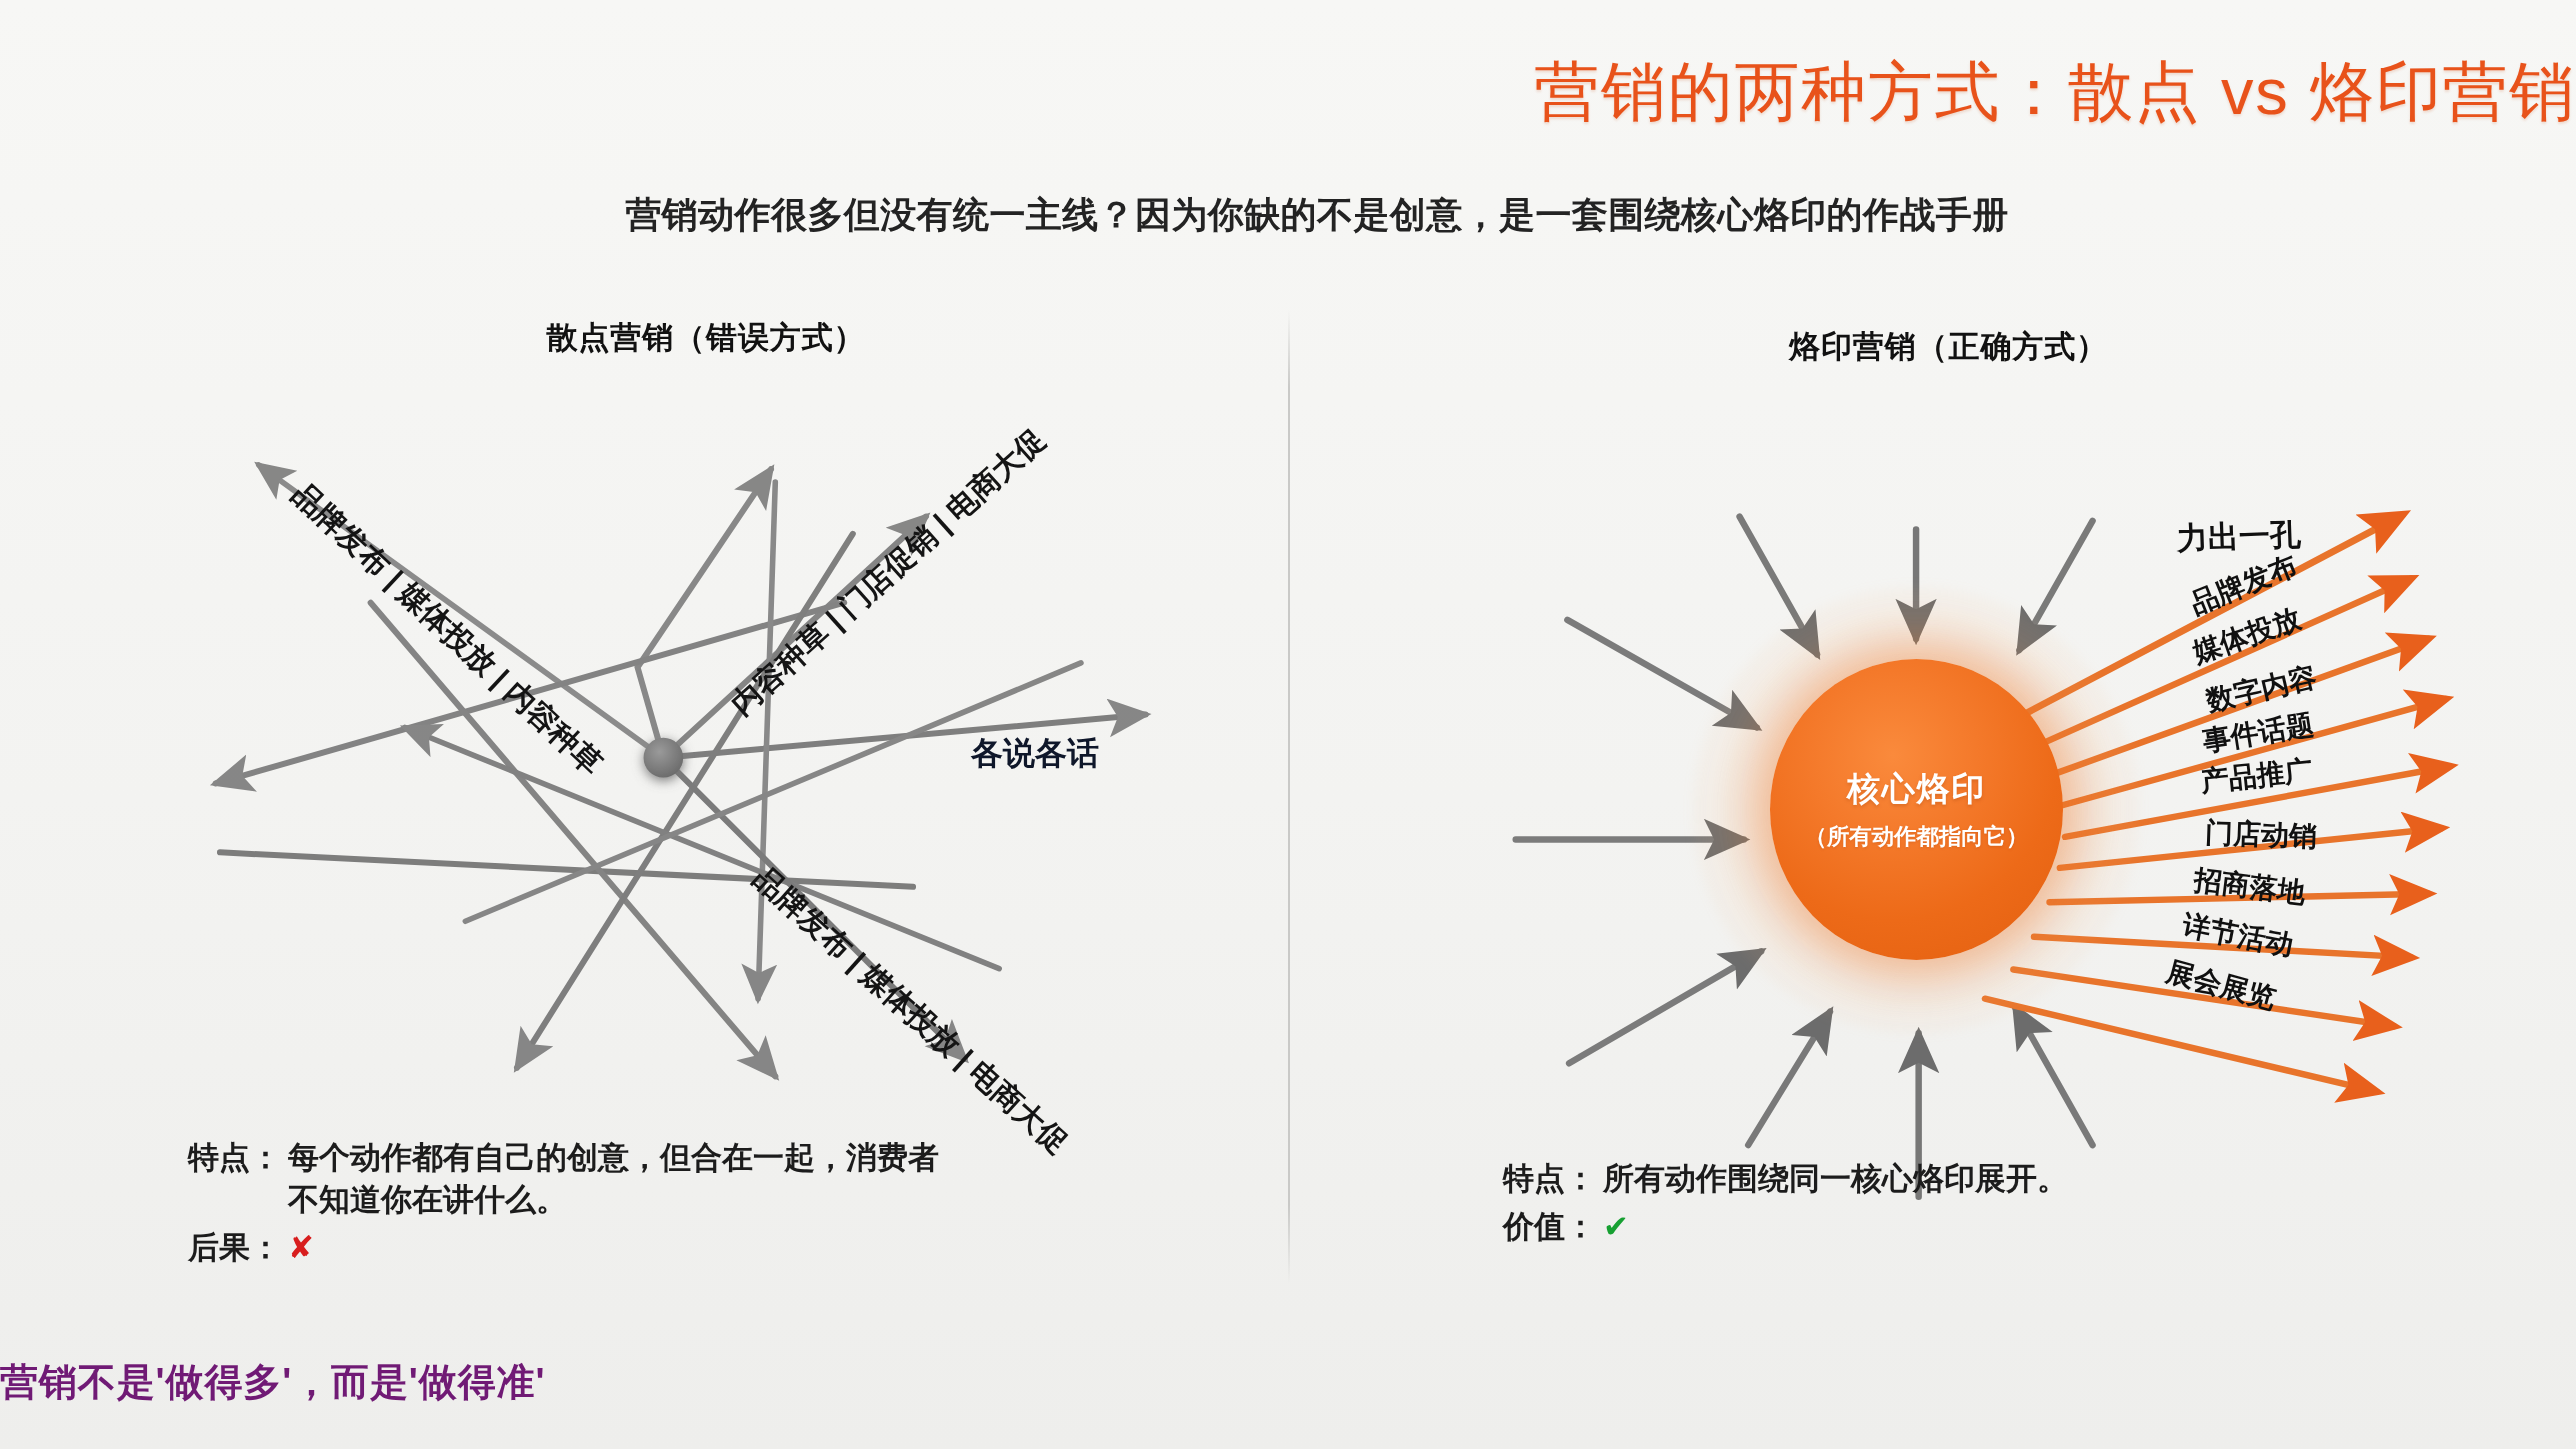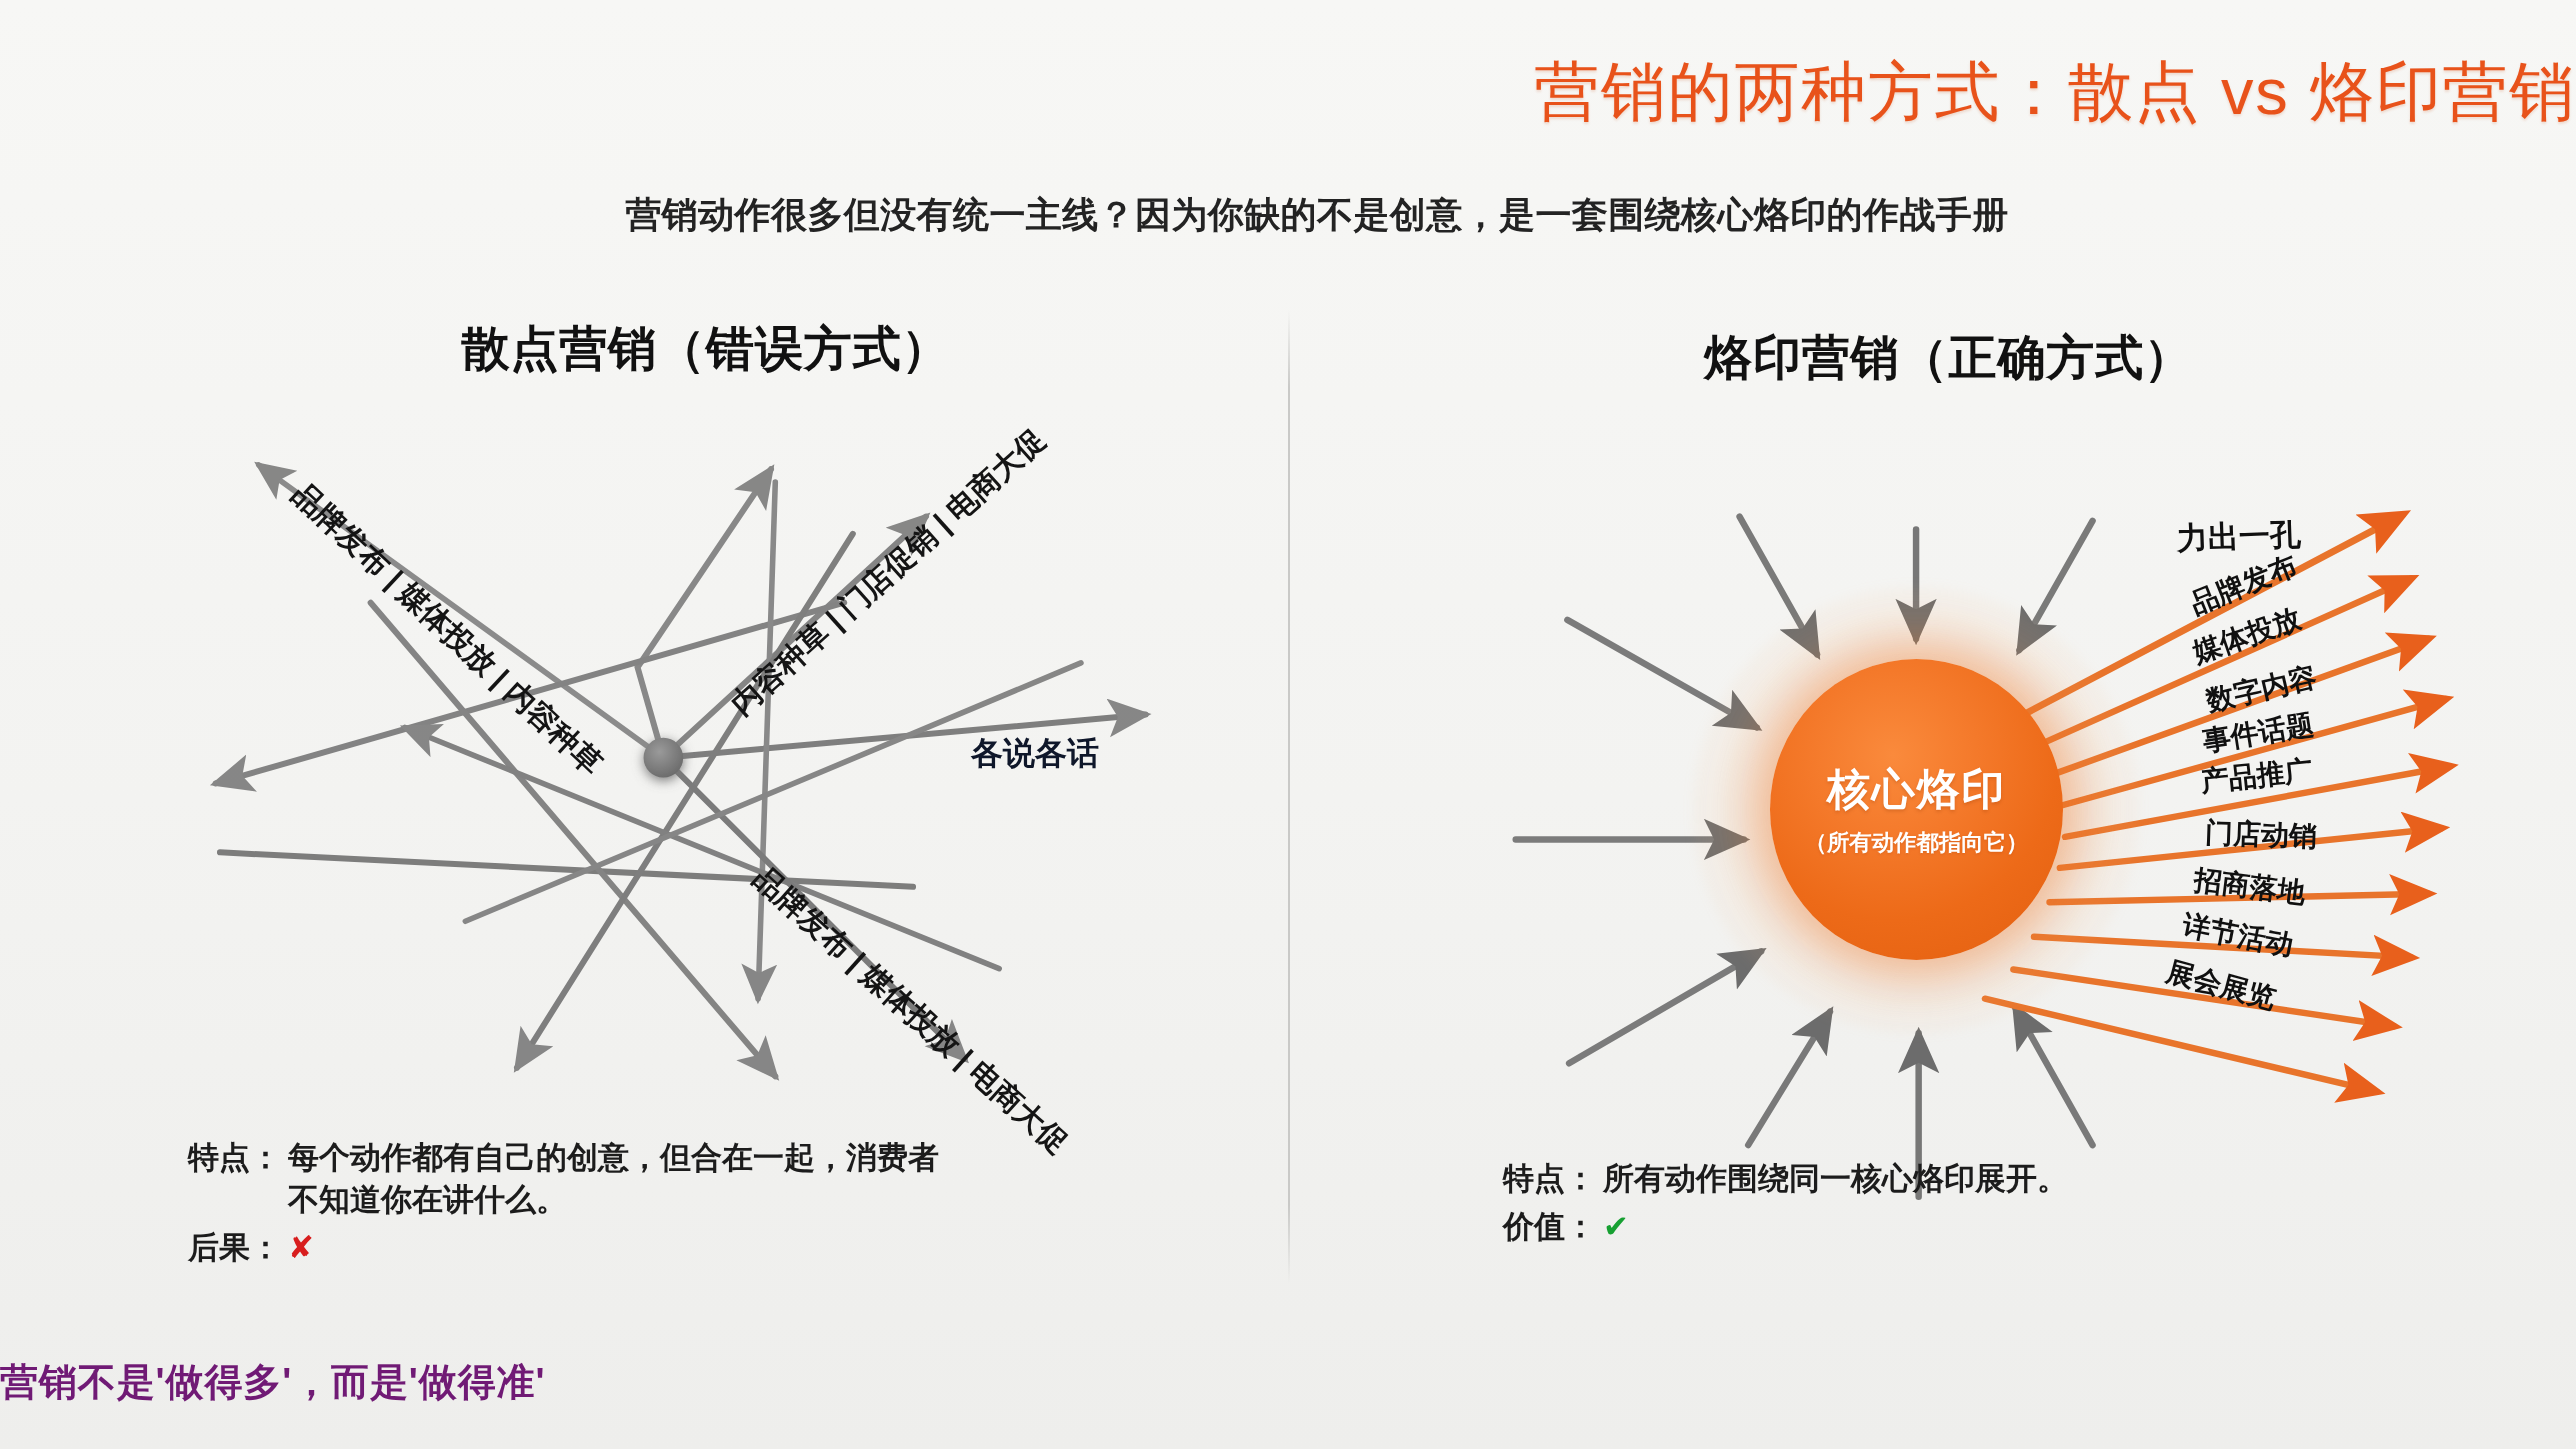--- a/index.html
+++ b/index.html
@@ -30,21 +30,21 @@
     position: absolute; top: 191px; left: 0; width: 100%;
     text-align: center;
     font-size: 36px; font-weight: 700; letter-spacing: 0.4px;
     color: #232323;
     padding-left: 29px;
   }
 
   
   .panel-head {
     position: absolute; top: 317px;
-    font-size: 48px; font-weight: 700; letter-spacing: 0.9px;
+    font-size: 31px; font-weight: 700; letter-spacing: 0.9px;
     color: #111;
     text-align: center;
   }
   .panel-head.left  { left: 198px;  width: 1016px; }
   .panel-head.right { left: 1475px; width: 947px; margin-top: 9px; }
 
   
   .divider {
     position: absolute;
     left: 1288px; top: 310px;
@@ -85,21 +85,21 @@
     position: absolute;
     left: 1770px; top: 659px;
     width: 293px; height: 301px;
     border-radius: 50%;
     background: radial-gradient(circle at 42% 32%, #fa8a3c 0%, #f4792a 32%, #ed6a18 62%, #e25f10 100%);
     box-shadow: 0 0 41px 15.5px rgba(240,110,30,0.30);
     display: flex; flex-direction: column;
     align-items: center; justify-content: center;
   }
   .core-title {
-    font-size: 43px; font-weight: 700; color: #fff;
+    font-size: 33px; font-weight: 700; color: #fff;
     letter-spacing: 1.7px;
     text-shadow: 0 1.7px 3.4px rgba(140,50,0,0.25);
   }
   .core-sub {
     font-size: 22.4px; font-weight: 700; color: #fff;
     margin-top: 8.6px; letter-spacing: 0px;
     text-shadow: 0 0.9px 2.6px rgba(140,50,0,0.22);
   }
 
   

